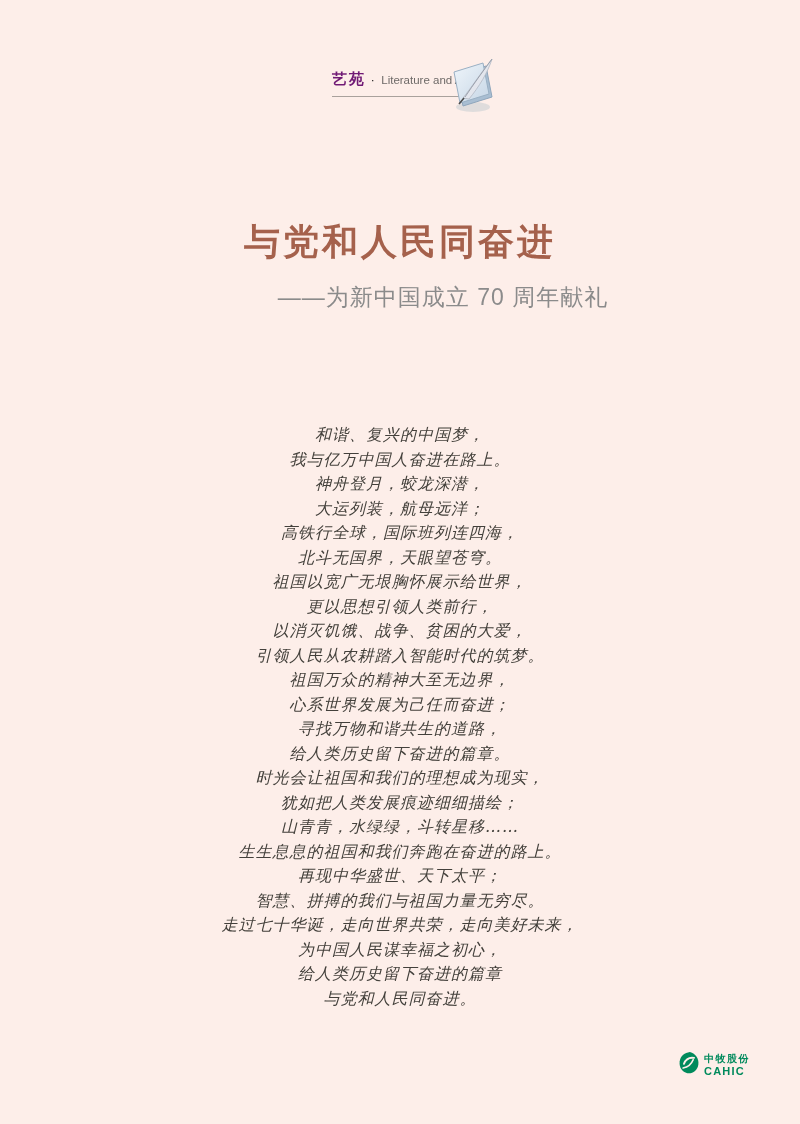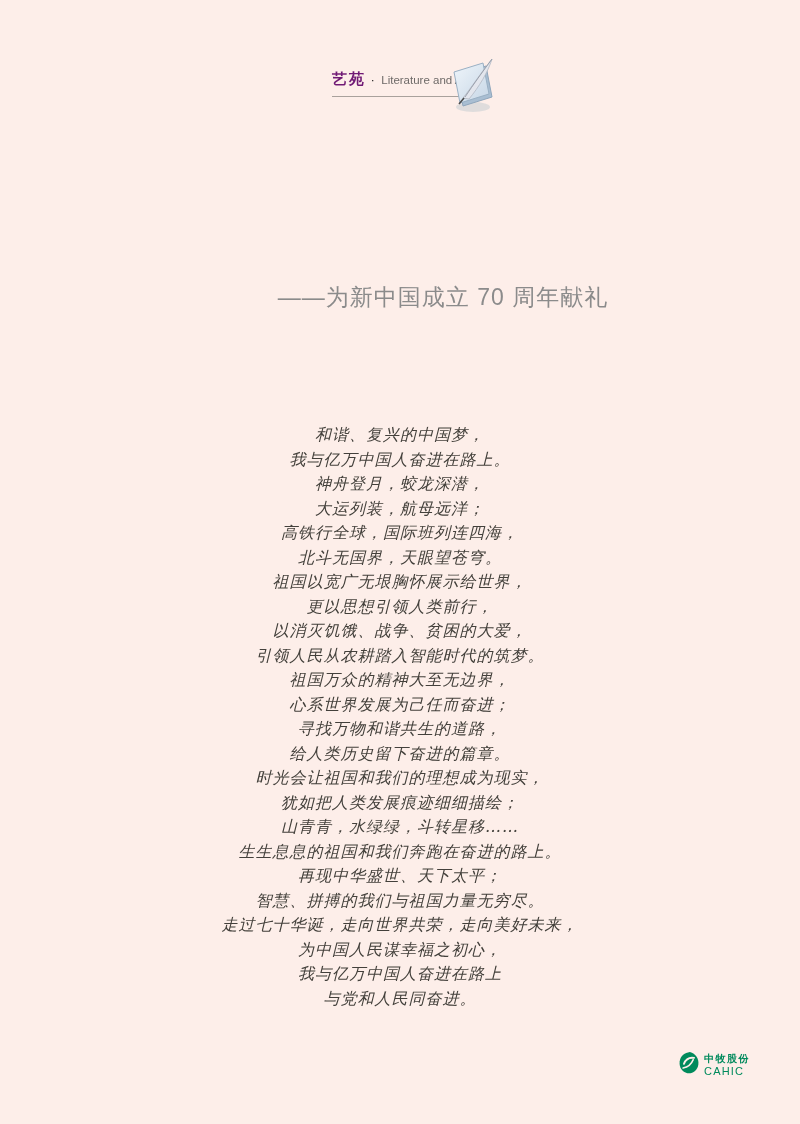--- a/index.html
+++ b/index.html
@@ -49,21 +49,21 @@
     font-size:16px;color:#43403b;margin-top:16px;
   }
   .poem-line{height:24.5px;line-height:24.5px;letter-spacing:1px;}
   
   .logo{
     position:absolute;left:678px;top:1051px;
     display:flex;align-items:center;gap:4px;
   }
   .logo-text{display:flex;flex-direction:column;line-height:1;}
   .logo-cn{font-size:10px;font-weight:bold;color:#008a5c;letter-spacing:1.5px;font-family:"Liberation Serif",serif;}
-  .logo-en{font-size:11px;font-weight:normal;color:#008a5c;letter-spacing:1.2px;margin-top:2px;}
+  .logo-en{font-size:11px;font-weight:bold;color:#008a5c;letter-spacing:1.2px;margin-top:2px;}
 </style>
 </head>
 <body>
 
 <div class="page">
 
   <div class="header-text">
     <span class="header-cn">艺苑</span>
     <span class="header-dot">·</span>
     <span class="header-en">Literature and Art</span>
@@ -79,20 +79,21 @@
       </defs>
       <ellipse cx="26" cy="50" rx="17" ry="5" fill="#cfd2d6" opacity="0.65"></ellipse>
       <path d="M10,18 L39,9 L45,40 L16,49 Z" fill="#a9bed2" stroke="#8fa6bc" stroke-width="1"></path>
       <path d="M7,15 L36,6 L42,37 L13,46 Z" fill="url(#pageGrad)" stroke="#9ab0c4" stroke-width="1"></path>
       <path d="M16,41 C24,31 33,17 45,2 C41,15 32,30 22,42 Z" fill="#e3e6ed" stroke="#b3b9c4" stroke-width="0.8"></path>
       <path d="M45,2 C36,14 26,28 18,40" fill="none" stroke="#9aa0ac" stroke-width="1"></path>
       <path d="M17,41 L12,47" stroke="#4a4a4a" stroke-width="1.6"></path>
     </svg>
   </div>
 
+  <div class="title">与党和人民同奋进</div>
   <div class="subtitle">——为新中国成立 70 周年献礼</div>
 
   <div class="poem">
       <div class="poem-line">和谐、复兴的中国梦，</div>
       <div class="poem-line">我与亿万中国人奋进在路上。</div>
       <div class="poem-line">神舟登月，蛟龙深潜，</div>
       <div class="poem-line">大运列装，航母远洋；</div>
       <div class="poem-line">高铁行全球，国际班列连四海，</div>
       <div class="poem-line">北斗无国界，天眼望苍穹。</div>
       <div class="poem-line">祖国以宽广无垠胸怀展示给世界，</div>
@@ -104,21 +105,21 @@
       <div class="poem-line">寻找万物和谐共生的道路，</div>
       <div class="poem-line">给人类历史留下奋进的篇章。</div>
       <div class="poem-line">时光会让祖国和我们的理想成为现实，</div>
       <div class="poem-line">犹如把人类发展痕迹细细描绘；</div>
       <div class="poem-line">山青青，水绿绿，斗转星移……</div>
       <div class="poem-line">生生息息的祖国和我们奔跑在奋进的路上。</div>
       <div class="poem-line">再现中华盛世、天下太平；</div>
       <div class="poem-line">智慧、拼搏的我们与祖国力量无穷尽。</div>
       <div class="poem-line">走过七十华诞，走向世界共荣，走向美好未来，</div>
       <div class="poem-line">为中国人民谋幸福之初心，</div>
-      <div class="poem-line">我与亿万中国人奋进在路上</div>
+      <div class="poem-line">给人类历史留下奋进的篇章</div>
       <div class="poem-line">与党和人民同奋进。</div>
     </div>
 
   <div class="logo">
     <span>
       <svg width="22" height="24" viewBox="0 0 26 28">
         <path d="M14,1 C21,3 25,9 24,16 C23,23 17,27 11,26 C5,25 1,19 2,12 C3,5 8,2 14,1 Z" fill="#008a5c"></path>
         <path d="M7,15 C9,10 13,7 19,8" fill="none" stroke="#fdeee9" stroke-width="2.2" stroke-linecap="round"></path>
         <path d="M6,20 C11,19 16,15 18,10" fill="none" stroke="#fdeee9" stroke-width="1.8" stroke-linecap="round"></path>
       </svg>

